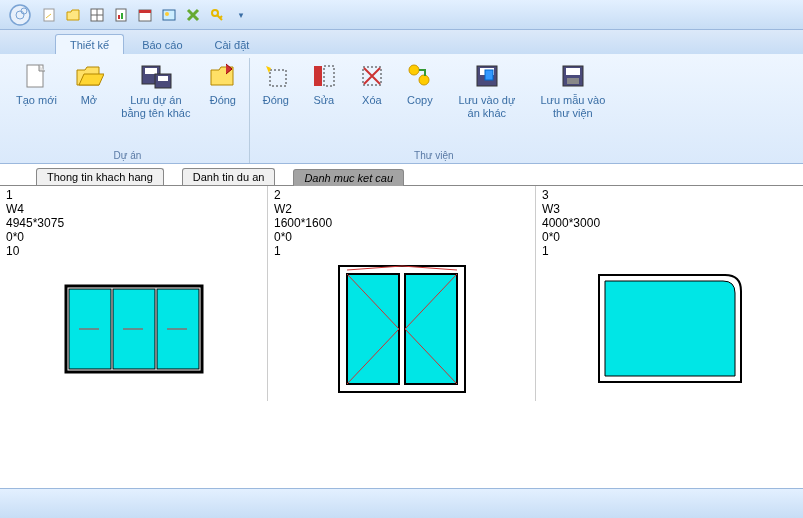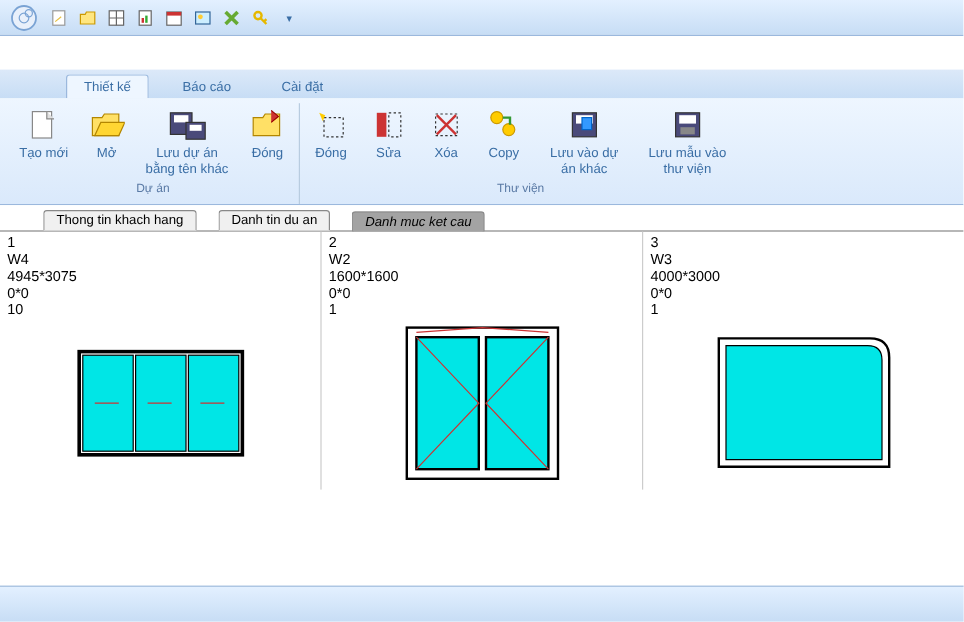--- a/index.html
+++ b/index.html
@@ -2,32 +2,32 @@
 <html><head>
 <meta charset="utf-8">
 <style>
 * { box-sizing: border-box; margin: 0; padding: 0; }
 body { font-family: Tahoma, Arial, sans-serif; font-size: 11px; background: #fff; width: 803px; height: 518px; overflow: hidden; }
 
 .qat { height: 30px; background: linear-gradient(#e3f0ff, #c7ddf5); display: flex; align-items: center; padding: 0 4px; gap: 2px; border-bottom: 1px solid #9bb8dd; }
 .app-btn { width: 32px; height: 26px; display: flex; align-items: center; justify-content: center; }
 .qat-btn { width: 22px; height: 22px; display: flex; align-items: center; justify-content: center; cursor: pointer; }
 
-.ribbon-tabs { height: 24px; background: linear-gradient(#dce9f9, #c7ddf5); display: flex; align-items: flex-end; padding-left: 55px; gap: 14px; margin-top: 28px; }
+.ribbon-tabs { height: 24px; background: linear-gradient(#dce9f9, #c7ddf5); display: flex; align-items: flex-end; padding-left: 55px; gap: 4px; }
 .ribbon-tab { padding: 4px 14px 3px; color: #3a6ea5; cursor: pointer; font-size: 11px; }
 .ribbon-tab.active { background: #eef6ff; border: 1px solid #9bb8dd; border-bottom: none; border-radius: 3px 3px 0 0; color: #3a6ea5; }
 
-.ribbon-body { height: 89px; background: linear-gradient(#eef6ff, #dae9fb); border-bottom: 1px solid #9bb8dd; display: flex; padding: 4px 6px 0; }
+.ribbon-body { height: 110px; background: linear-gradient(#eef6ff, #dae9fb); border-bottom: 1px solid #9bb8dd; display: flex; padding: 4px 6px 0; }
 .ribbon-group { display: flex; flex-direction: column; align-items: center; padding: 0 6px; position: relative; }
 .ribbon-group + .ribbon-group { border-left: 1px solid #b8cce0; }
 .ribbon-row { display: flex; gap: 8px; flex: 1; }
 .ribbon-btn { display: flex; flex-direction: column; align-items: center; justify-content: flex-start; min-width: 40px; padding: 2px 4px; cursor: pointer; text-align: center; }
 .ribbon-btn-icon { width: 32px; height: 32px; display: flex; align-items: center; justify-content: center; margin-bottom: 2px; }
 .ribbon-btn-label { color: #3a6ea5; font-size: 11px; line-height: 13px; max-width: 70px; }
-.ribbon-group-label { color: #5a7aa5; font-size: 10px; padding: 2px 0 19px; }
+.ribbon-group-label { color: #5a7aa5; font-size: 10px; padding: 2px 0 2px; }
 
 .tabs-row { height: 22px; display: flex; align-items: flex-end; padding-left: 20px; gap: 0; background: #fff; border-bottom: 1px solid #888; }
 .content-tab { padding: 2px 10px; border: 1px solid #888; border-bottom: none; background: #f0f0f0; font-size: 11px; cursor: pointer; margin-right: 2px; border-radius: 3px 3px 0 0; margin-left: 16px; }
 .content-tab.active { background: #a3a3a3; position: relative; top: 1px; font-style: italic; }
 
 .content-area { display: flex; height: 215px; }
 .item-cell { flex: 1; border-right: 1px solid #ccc; padding: 2px 6px; font-size: 12px; font-family: Arial; display: flex; flex-direction: column; }
 .item-cell:last-child { border-right: none; }
 .item-meta { line-height: 14px; }
 .item-preview { flex: 1; display: flex; align-items: center; justify-content: center; }

